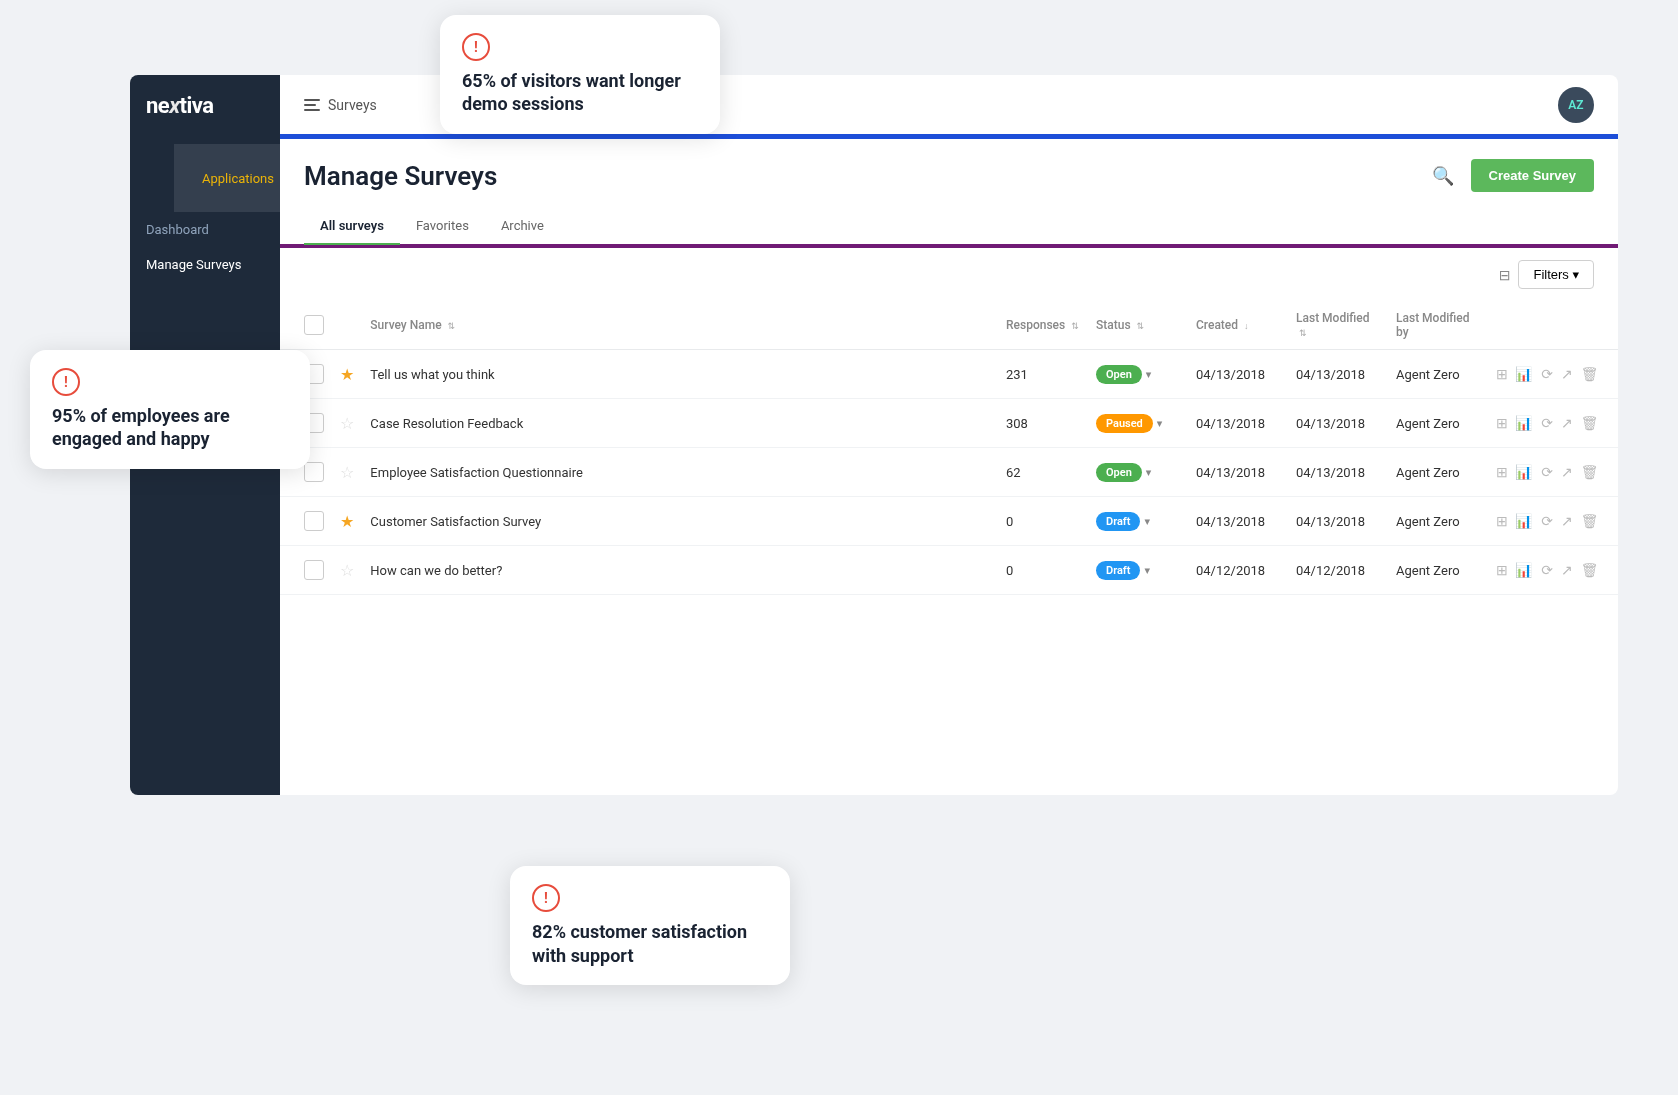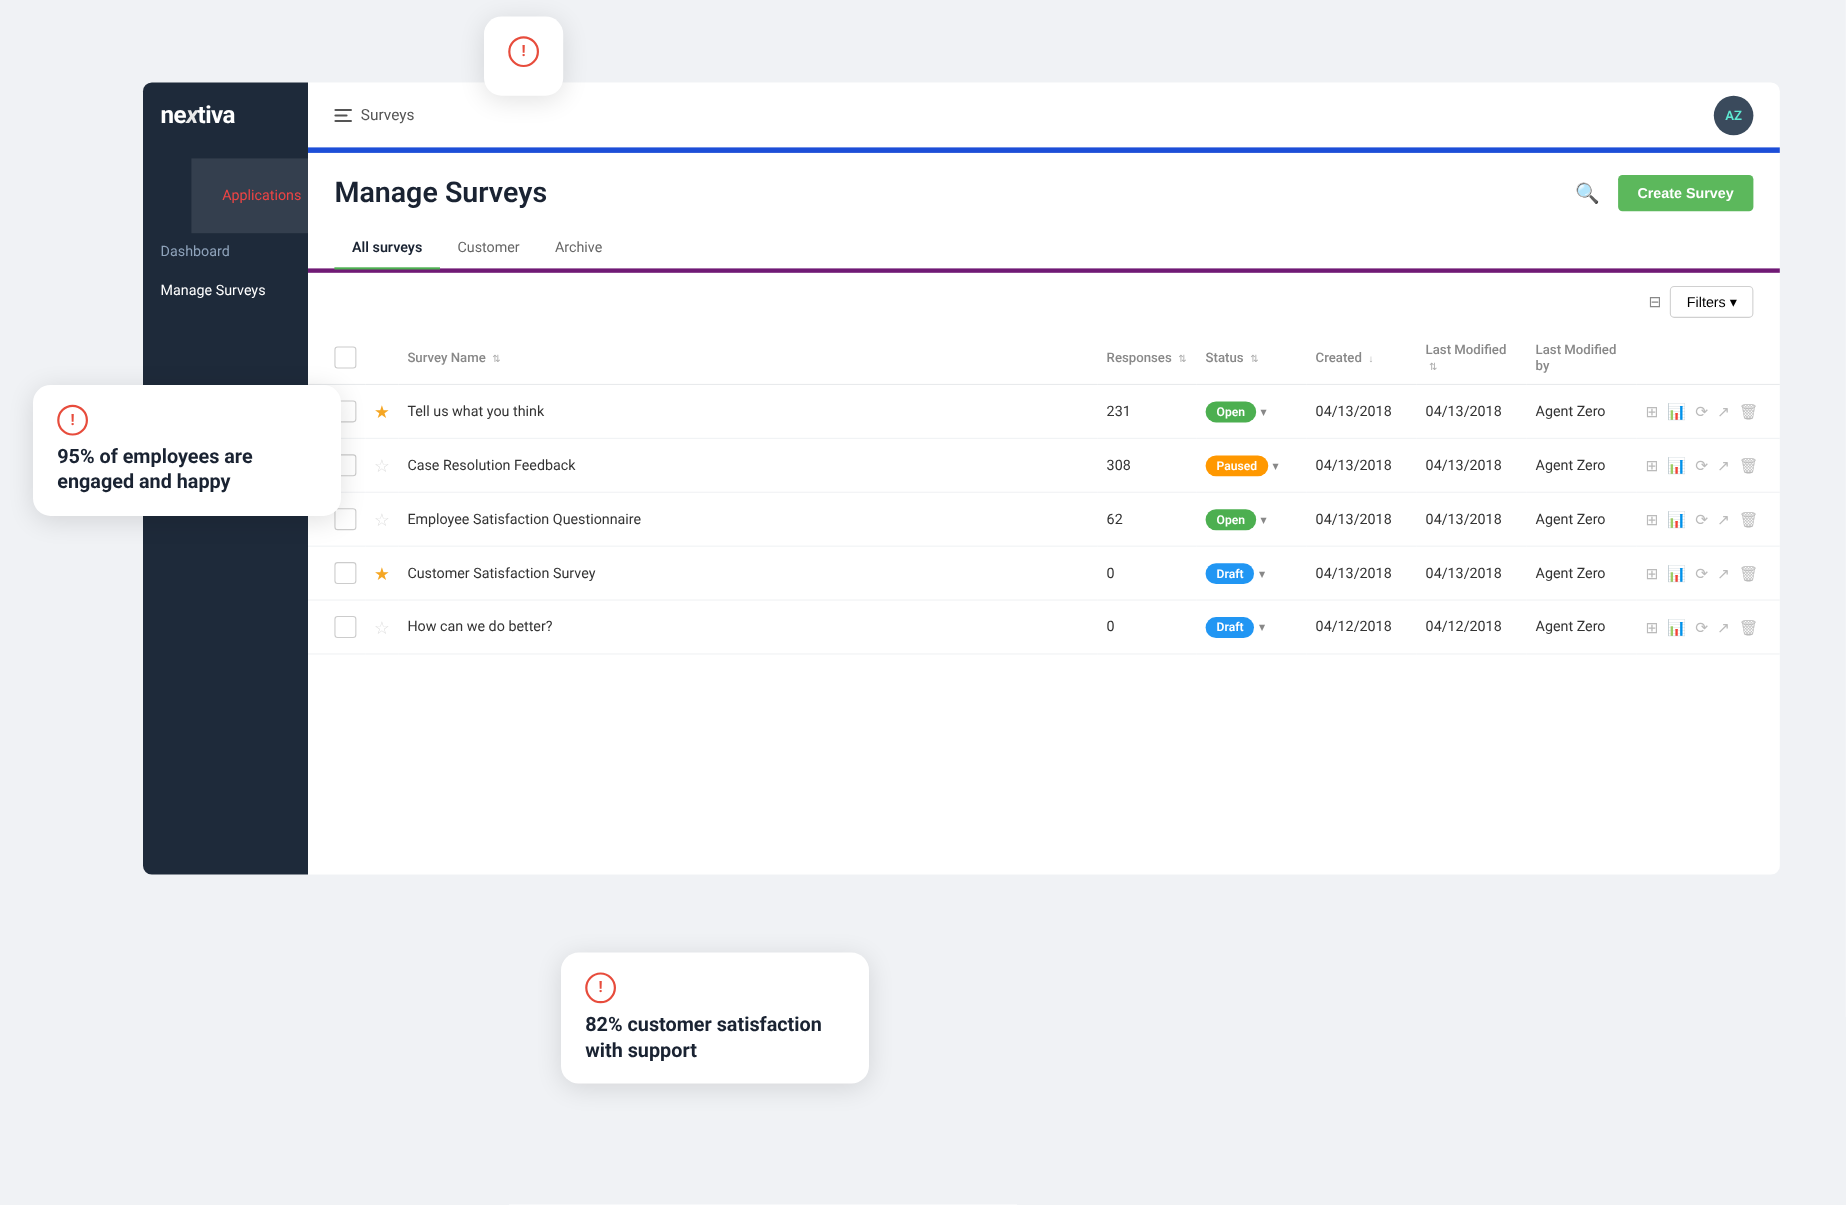--- a/index.html
+++ b/index.html
@@ -34,21 +34,21 @@
       font-size: 22px;
       font-weight: 700;
       letter-spacing: -0.5px;
     }
     .logo-text span { color: #e8e8e8; font-style: italic; }
     .sidebar-nav { padding: 8px 0; }
     .sidebar-item-applications {
       display: flex;
       align-items: center;
       padding: 26px 16px;
-      color: #ef4444;
+      color: #eab308;
       font-size: 13px;
       cursor: pointer;
       background: rgba(255,255,255,0.1);
       margin-left: 44px;
     }
     .grid-icon {
       display: grid;
       grid-template-columns: 1fr 1fr;
       gap: 2px;
       width: 16px;
@@ -385,21 +385,21 @@
   <div class="page-header">
     <h1 class="page-title">Manage Surveys</h1>
     <div class="header-actions">
       <button class="search-icon-btn">🔍</button>
       <button class="create-survey-btn">Create Survey</button>
     </div>
   </div>
 
   <div class="tabs">
     <div class="tab active">All surveys</div>
-    <div class="tab">Customer</div>
+    <div class="tab">Favorites</div>
     <div class="tab">Archive</div>
   </div>
 
   <div class="table-toolbar">
     <span class="filter-icon">⊟</span>
     <button class="filter-btn">Filters ▾</button>
   </div>
 
   <div class="table-wrapper">
     <table class="survey-table">
@@ -576,20 +576,21 @@
         </div>
       </td>
     </tr>
         </tbody>
     </table>
   </div>
 </div>
 
 <div class="tooltip-bubble bubble-top">
   <div class="tooltip-exclamation">!</div>
+  <div class="tooltip-text">65% of visitors want longer demo sessions</div>
 </div>
 
 <div class="tooltip-bubble bubble-left">
   <div class="tooltip-exclamation">!</div>
   <div class="tooltip-text">95% of employees are engaged and happy</div>
 </div>
 
 <div class="tooltip-bubble bubble-bottom">
   <div class="tooltip-exclamation">!</div>
   <div class="tooltip-text">82% customer satisfaction with support</div>

